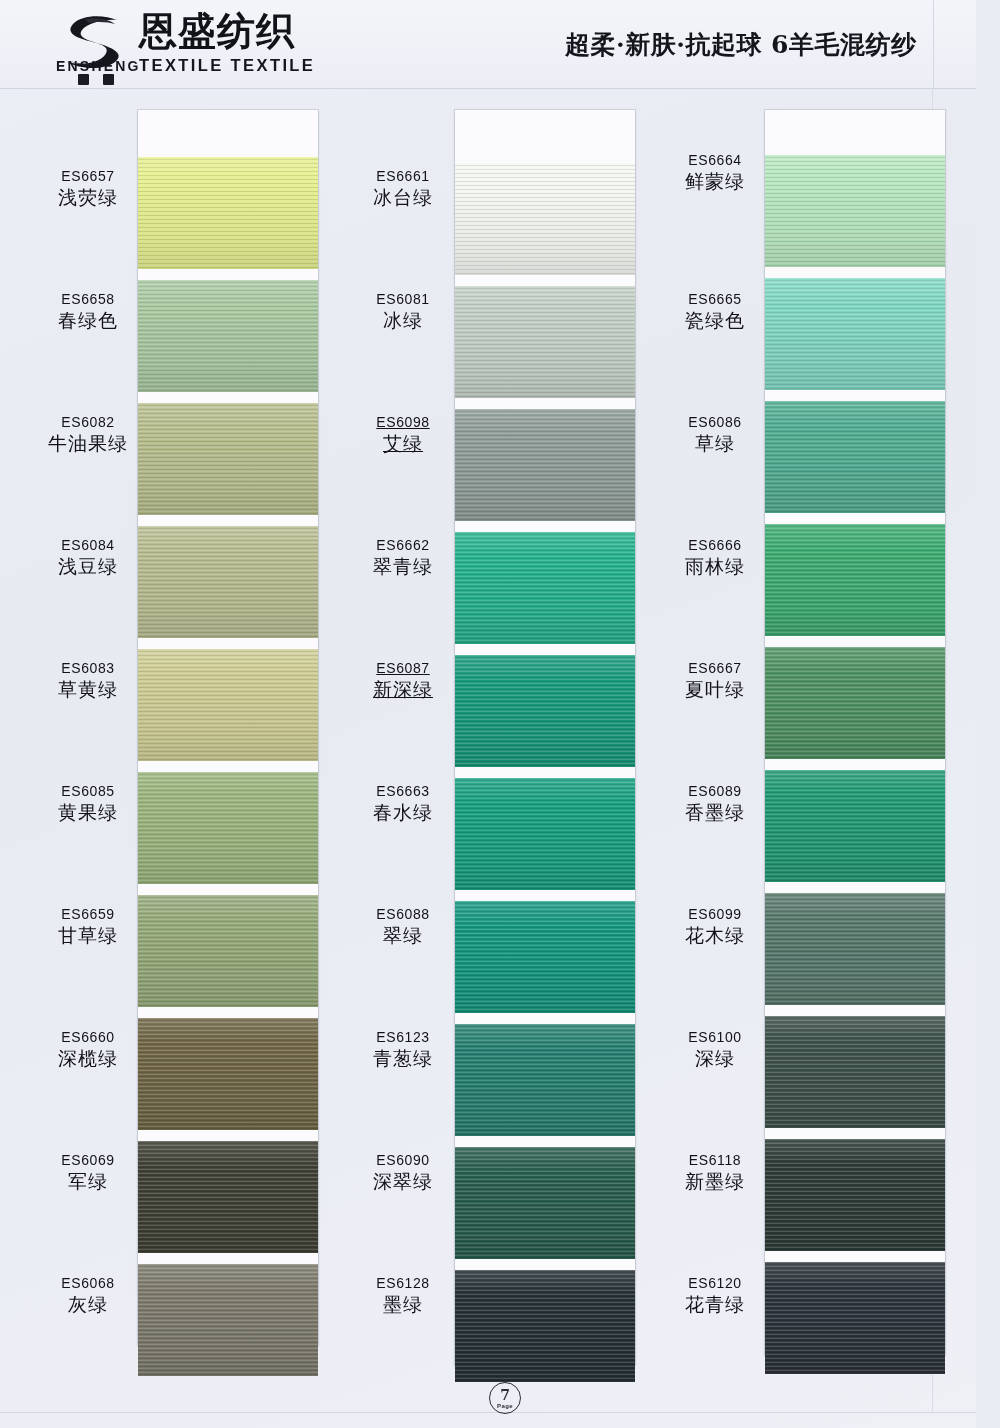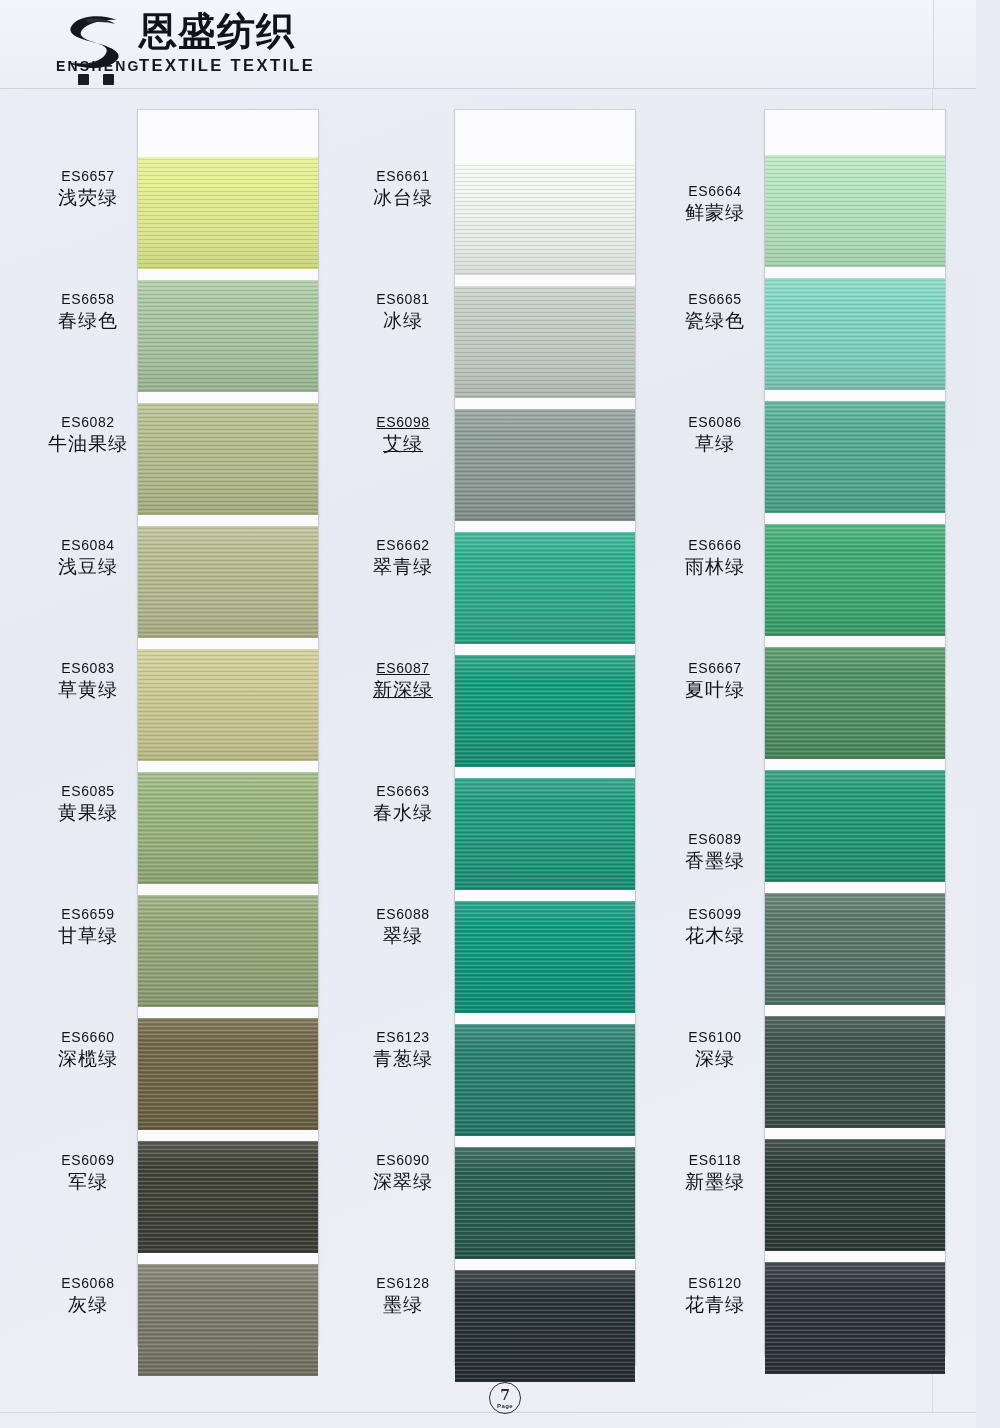--- a/index.html
+++ b/index.html
@@ -237,20 +237,21 @@
       <div id="logo-words">
         <span id="brand-cn">恩盛纺织</span>
         <span id="brand-en">TEXTILE TEXTILE</span>
       </div>
     </div>
     <div id="logo-en-small">ENSHENG</div>
     <div id="logo-sub-blocks">
       <span class="logo-sub-block"></span>
       <span class="logo-sub-block"></span>
     </div>
+    <div id="tagline">超柔·新肤·抗起球 6羊毛混纺纱</div>
     <div id="tagline-clip"></div>
   </div>
 
   <div id="right-edge"></div>
 
   <div class="column" id="col-0">
       <div style="height: 47px;"></div>
       <div class="swatch-slot">
         <div class="swatch" title="ES6657 浅荧绿" style="background: rgb(228, 239, 141);"></div>
       </div>
@@ -430,41 +431,41 @@
       <div class="label" style="top: 1152px;">
         <span class="code">ES6090</span>
         <span class="name">深翠绿</span>
       </div>
       <div class="label" style="top: 1275px;">
         <span class="code">ES6128</span>
         <span class="name">墨绿</span>
       </div>
     </div>
   <div id="labels-2">
-      <div class="label" style="top: 183px;">
+      <div class="label" style="top: 152px;">
         <span class="code">ES6664</span>
         <span class="name">鲜蒙绿</span>
       </div>
       <div class="label" style="top: 291px;">
         <span class="code">ES6665</span>
         <span class="name">瓷绿色</span>
       </div>
       <div class="label" style="top: 414px;">
         <span class="code">ES6086</span>
         <span class="name">草绿</span>
       </div>
       <div class="label" style="top: 537px;">
         <span class="code">ES6666</span>
         <span class="name">雨林绿</span>
       </div>
       <div class="label" style="top: 660px;">
         <span class="code">ES6667</span>
         <span class="name">夏叶绿</span>
       </div>
-      <div class="label" style="top: 783px; margin-top: 48px;">
+      <div class="label" style="top: 783px;">
         <span class="code">ES6089</span>
         <span class="name">香墨绿</span>
       </div>
       <div class="label" style="top: 906px;">
         <span class="code">ES6099</span>
         <span class="name">花木绿</span>
       </div>
       <div class="label" style="top: 1029px;">
         <span class="code">ES6100</span>
         <span class="name">深绿</span>

